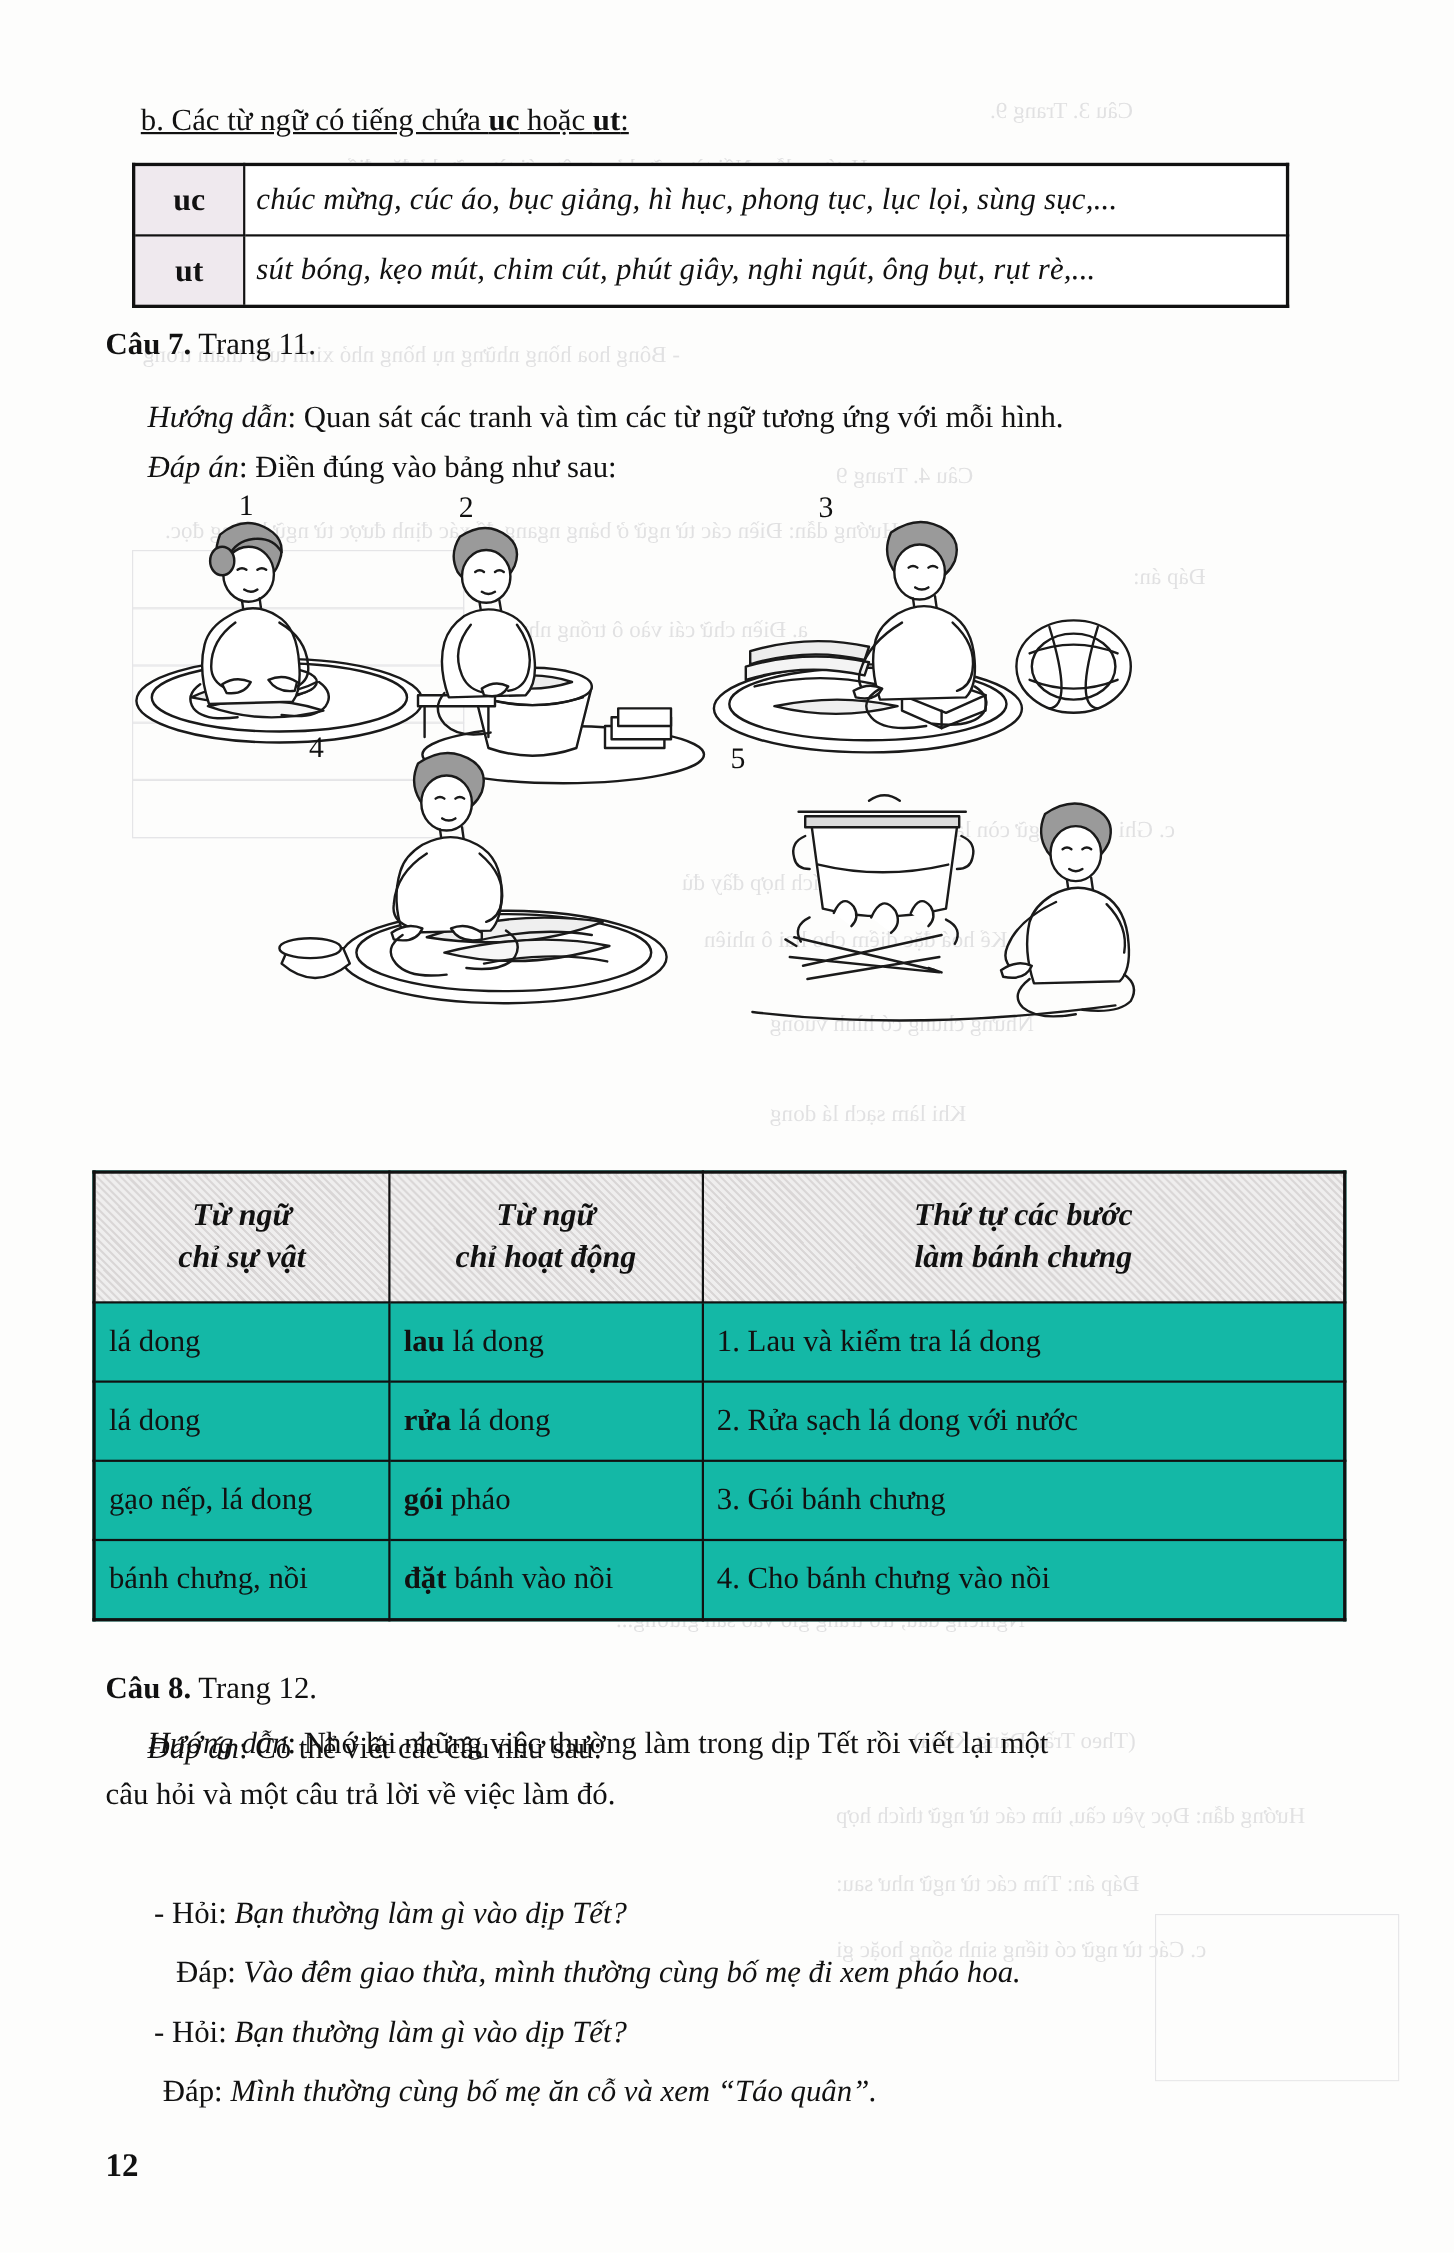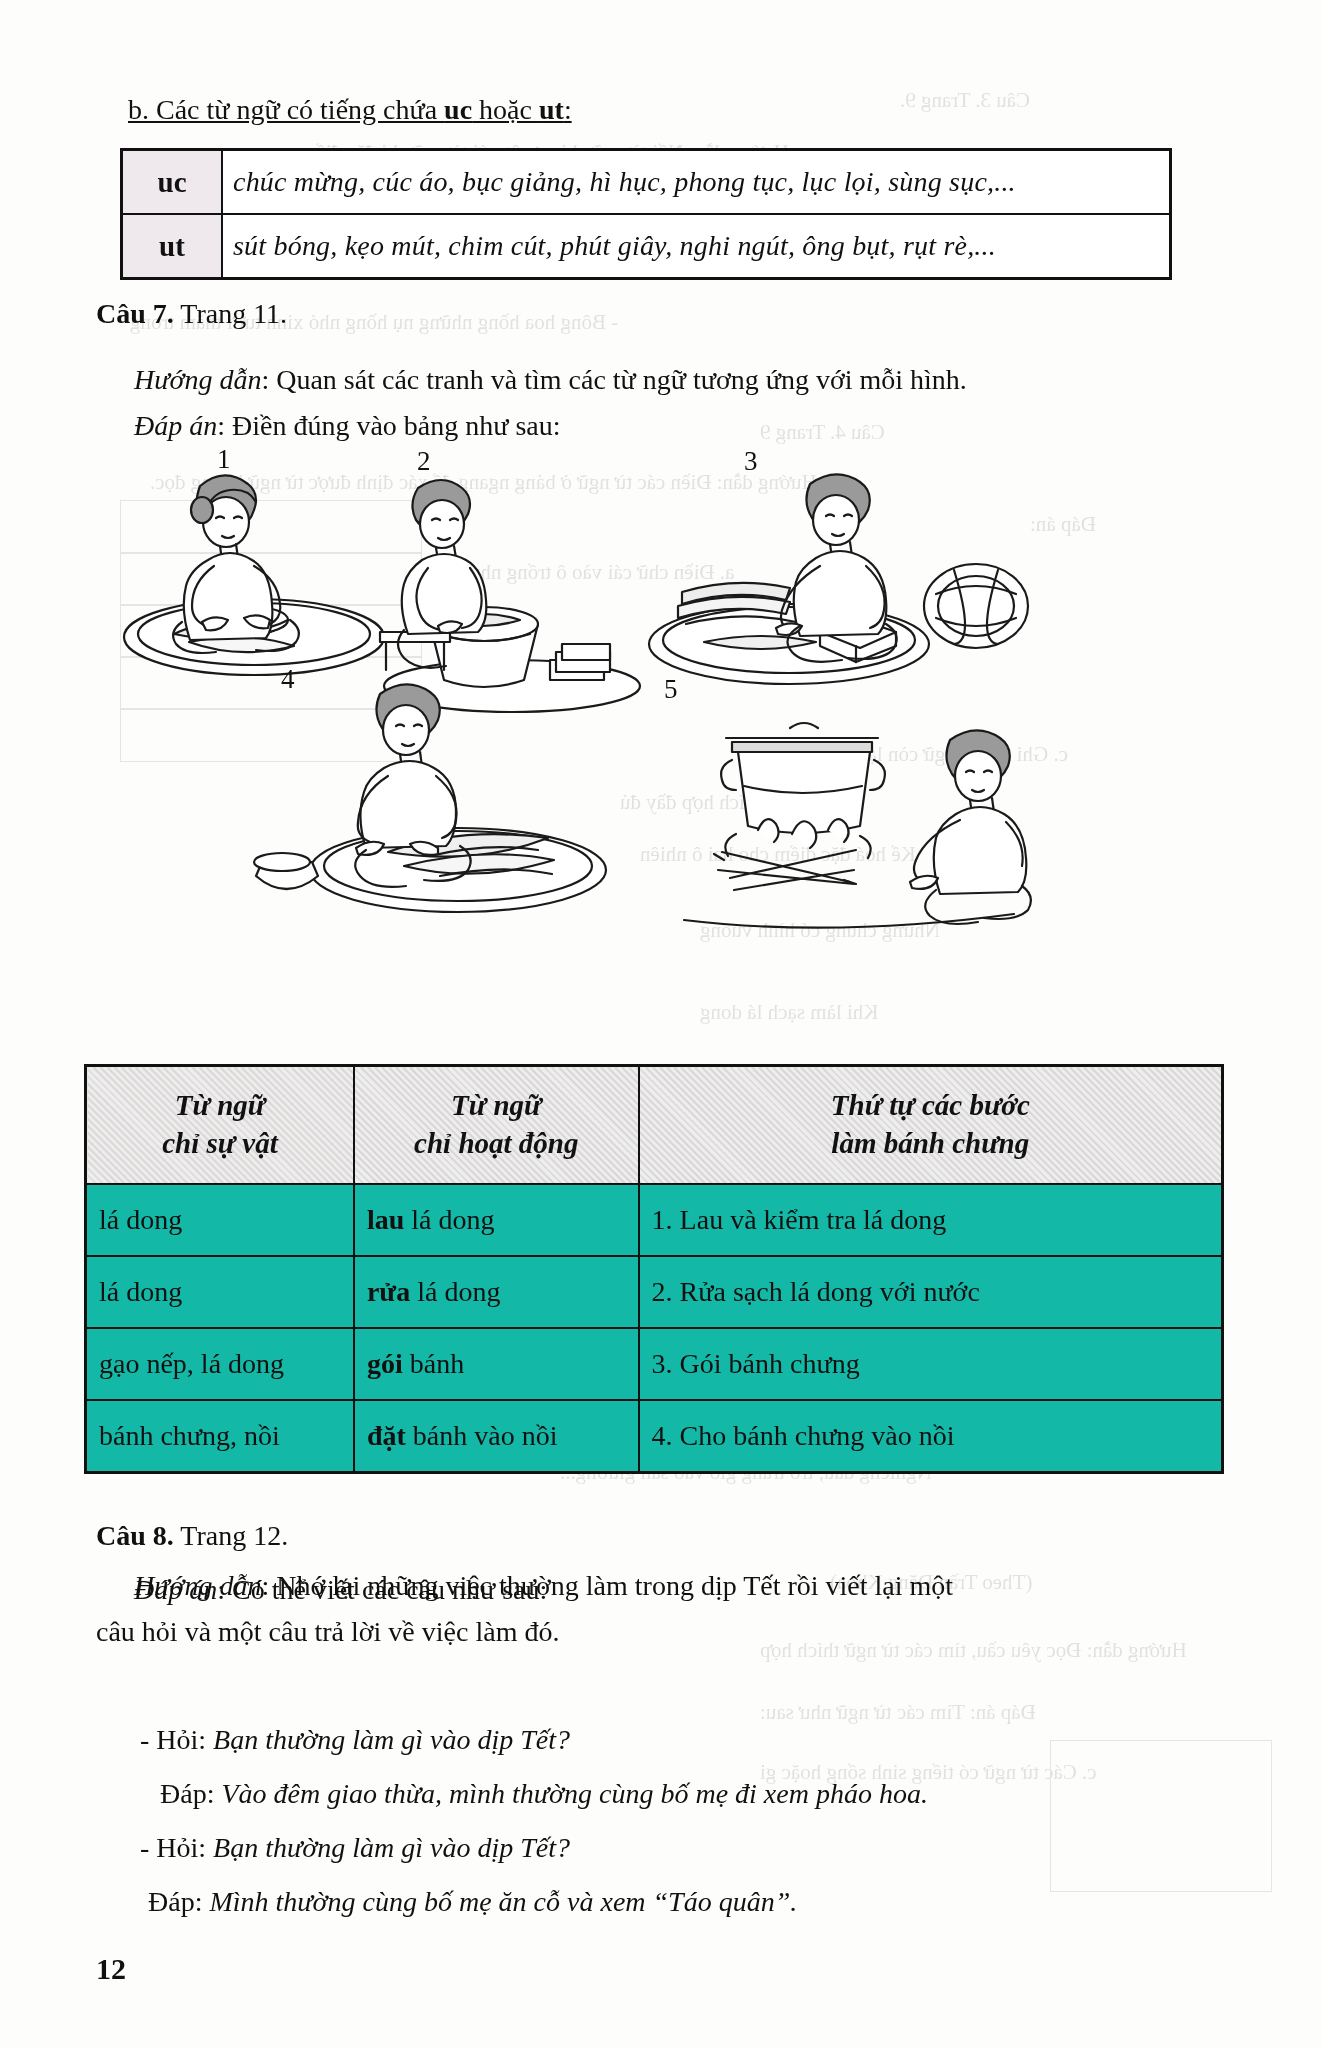--- a/index.html
+++ b/index.html
@@ -421,21 +421,21 @@
           <td class="c2"><span class="b">lau</span><span> lá dong</span></td>
           <td class="c3">1. Lau và kiểm tra lá dong</td>
         </tr>
         <tr>
           <td class="c1">lá dong</td>
           <td class="c2"><span class="b">rửa</span><span> lá dong</span></td>
           <td class="c3">2. Rửa sạch lá dong với nước</td>
         </tr>
         <tr>
           <td class="c1">gạo nếp, lá dong</td>
-          <td class="c2"><span class="b">gói</span><span> bánh</span></td>
+          <td class="c2"><span class="b">gói</span><span> pháo</span></td>
           <td class="c3">3. Gói bánh chưng</td>
         </tr>
         <tr>
           <td class="c1">bánh chưng, nồi</td>
           <td class="c2"><span class="b">đặt</span><span> bánh vào nồi</span></td>
           <td class="c3">4. Cho bánh chưng vào nồi</td>
         </tr>
       </tbody>
     </table>
 

